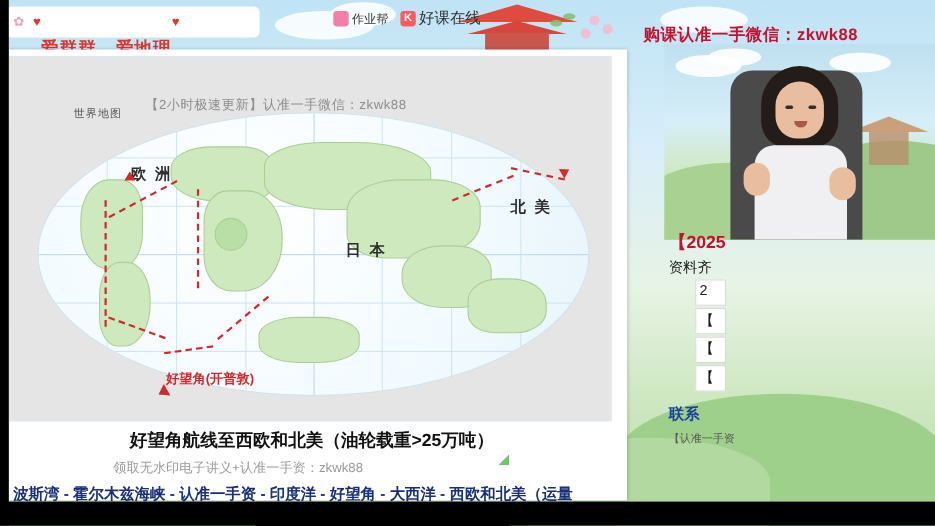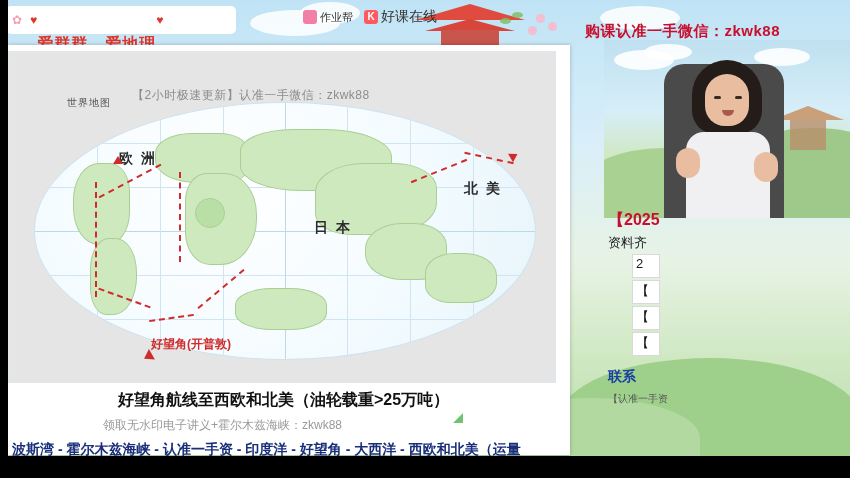--- a/index.html
+++ b/index.html
@@ -201,21 +201,21 @@
       <div class="arrowhead" style="left:500px;top:100px;border-left:5px solid transparent;border-right:5px solid transparent;border-bottom:8px solid #d02a2a;transform:rotate(60deg);"></div>
 
       <div class="cape-label">好望角(开普敦)</div>
     </div>
 
     <div class="title-box">
     </div>
     <div class="sub-wm">【2小时极速更新】认准一手微信：zkwk88</div>
 
     <div class="bottom-line1">好望角航线至西欧和北美（油轮载重&gt;25万吨）</div>
-    <div class="bottom-wm">领取无水印电子讲义+霍尔木兹海峡：zkwk88</div>
+    <div class="bottom-wm">领取无水印电子讲义+认准一手资：zkwk88</div>
     <div class="pen"></div>
     <div class="bottom-line2">波斯湾 - 霍尔木兹海峡 - 认准一手资 - 印度洋 - 好望角 - 大西洋 - 西欧和北美（运量</div>
   </div>
 
   <div class="cam">
     <div class="cam-cloud" style="left:10px;top:10px;width:60px;height:20px;"></div>
     <div class="cam-cloud" style="left:40px;top:4px;width:48px;height:16px;"></div>
     <div class="cam-cloud" style="left:150px;top:8px;width:56px;height:18px;"></div>
     <div class="cam-hill" style="left:-20px;width:160px;height:70px;"></div>
     <div class="cam-hill" style="left:120px;width:180px;height:90px;background:#9ec98a;"></div>

